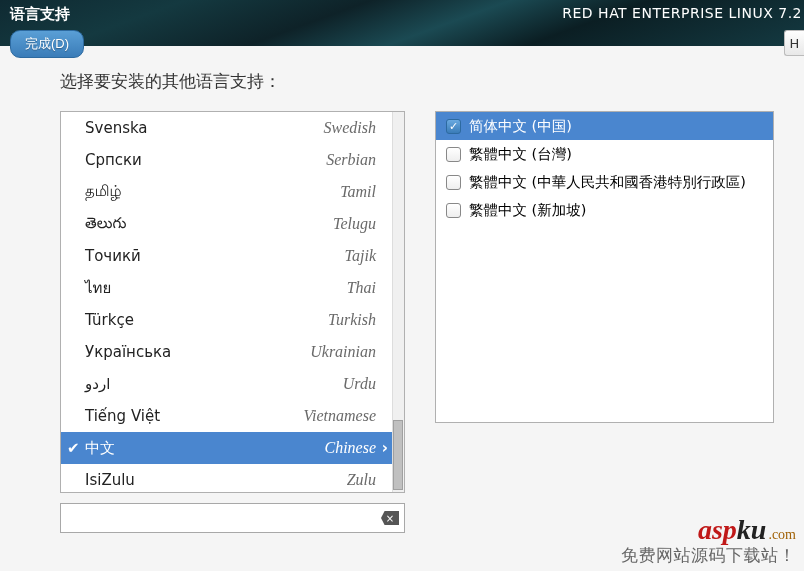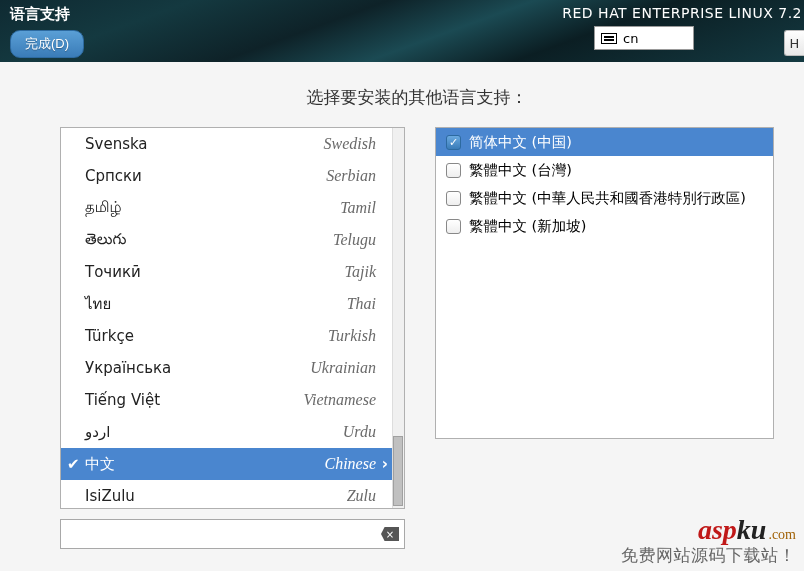--- a/index.html
+++ b/index.html
@@ -4,21 +4,21 @@
 <style>
   * { box-sizing: border-box; margin: 0; padding: 0; }
   body {
     width: 804px; height: 571px;
     font-family: "DejaVu Sans", Arial, sans-serif;
     background: #f5f5f5;
     overflow: hidden;
     position: relative;
   }
   .topbar {
-    height: 62px;
+    height: 46px;
     background: linear-gradient(160deg, #0f2a32 0%, #143940 20%, #0e2228 40%, #1b4a53 55%, #0b1e23 70%, #143a42 100%);
     color: #fff;
     display: flex;
     align-items: flex-start;
     justify-content: space-between;
     padding: 5px 0 0 10px;
     position: relative;
   }
   .topbar .left { display:flex; flex-direction:column; gap:4px; }
   .topbar-title { font-size: 15px; font-weight: bold; color:#fff; }
@@ -56,21 +56,21 @@
     border-radius: 3px 0 0 3px;
     height:26px; width:20px;
     font-size:13px;
     display:flex; align-items:center; justify-content:center;
     color:#333;
   }
 
   .content {
     padding: 24px 30px 10px 60px;
   }
-  .heading { font-size: 17px; color:#333; margin-bottom: 18px; text-align: center; }
+  .heading { font-size: 17px; color:#333; margin-bottom: 18px; }
 
   .columns { display:flex; gap:30px; align-items:flex-start; }
 
   .lang-list-wrap { width: 345px; }
   .list-box {
     border: 1px solid #b0b0b0;
     background:#fff;
     height: 382px;
     overflow: hidden;
     position: relative;
@@ -180,24 +180,20 @@
 </head>
 <body>
 
 <div class="topbar">
   <div class="left">
     <div class="topbar-title">语言支持</div>
     <button class="done-btn">完成(D)</button>
   </div>
   <div class="right">
     <div class="product-name">RED HAT ENTERPRISE LINUX 7.2</div>
-    <div class="kbd-layout">
-      <span class="kbd-icon"></span>
-      <span>cn</span>
-    </div>
   </div>
   <div class="help-btn">H</div>
 </div>
 
 <div class="content">
   <div class="heading">选择要安装的其他语言支持：</div>
 
   <div class="columns">
     <div class="lang-list-wrap">
       <div class="list-box">
@@ -228,26 +224,26 @@
             </div>
             <div class="lang-row">
               <span class="native">Türkçe</span>
               <span class="english">Turkish</span>
             </div>
             <div class="lang-row">
               <span class="native">Українська</span>
               <span class="english">Ukrainian</span>
             </div>
             <div class="lang-row">
+              <span class="native">اردو</span>
+              <span class="english">Urdu</span>
+            </div>
+            <div class="lang-row">
               <span class="native">Tiếng Việt</span>
               <span class="english">Vietnamese</span>
-            </div>
-            <div class="lang-row">
-              <span class="native">اردو</span>
-              <span class="english">Urdu</span>
             </div>
             <div class="lang-row selected">
               <span class="check">✔</span>
               <span class="native">中文</span>
               <span class="english">Chinese</span>
               <span class="chevron">›</span>
             </div>
             <div class="lang-row">
               <span class="native">IsiZulu</span>
               <span class="english">Zulu</span>

